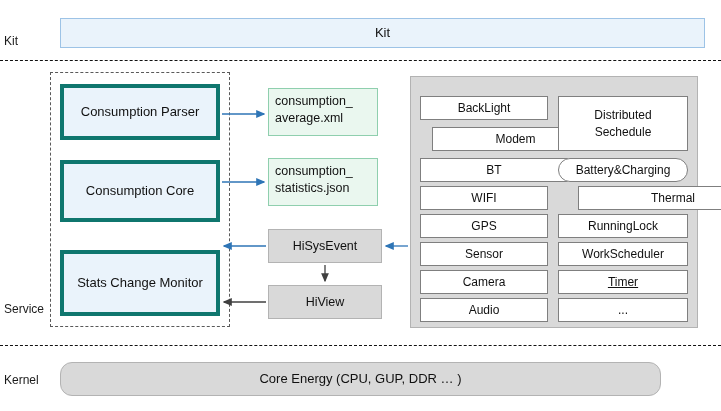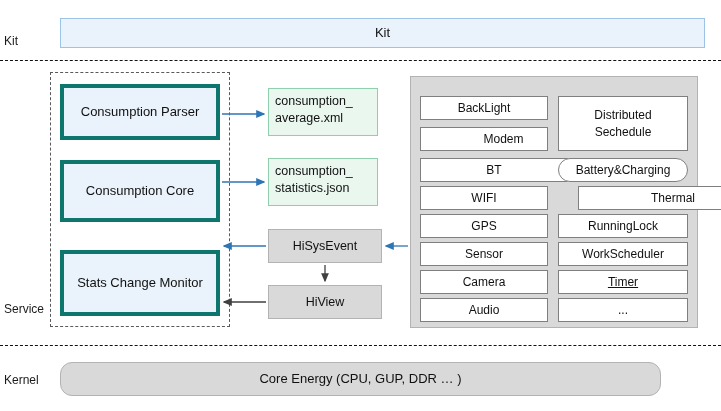--- a/index.html
+++ b/index.html
@@ -130,21 +130,21 @@
     <span>consumption_</span>
     <span>statistics.json</span>
   </div>
 
   <div class="box grey-box" style="left:268px; top:229px; width:114px; height:34px;">HiSysEvent</div>
   <div class="box grey-box" style="left:268px; top:285px; width:114px; height:34px;">HiView</div>
 
   <div class="panel-grey" style="left:410px; top:76px; width:288px; height:252px;"></div>
 
   <div class="box white-box" style="left:420px; top:96px; width:128px; height:24px;">BackLight</div>
-  <div class="box white-box" style="left:420px; top:127px; width:128px; height:24px;padding-left:39px;">Modem</div>
+  <div class="box white-box" style="left:432px; top:127px; width:128px; height:24px;padding-left:39px;">Modem</div>
   <div class="box white-box" style="left:420px; top:158px; width:148px; height:24px;">BT</div>
   <div class="box white-box" style="left:420px; top:186px; width:128px; height:24px;">WIFI</div>
   <div class="box white-box" style="left:420px; top:214px; width:128px; height:24px;">GPS</div>
   <div class="box white-box" style="left:420px; top:242px; width:128px; height:24px;">Sensor</div>
   <div class="box white-box" style="left:420px; top:270px; width:128px; height:24px;">Camera</div>
   <div class="box white-box" style="left:420px; top:298px; width:128px; height:24px;">Audio</div>
 
   <div class="box white-box twoline" style="left:558px; top:96px; width:130px; height:55px;align-items:center;">
     <span>Distributed</span>
     <span>Sechedule</span>

